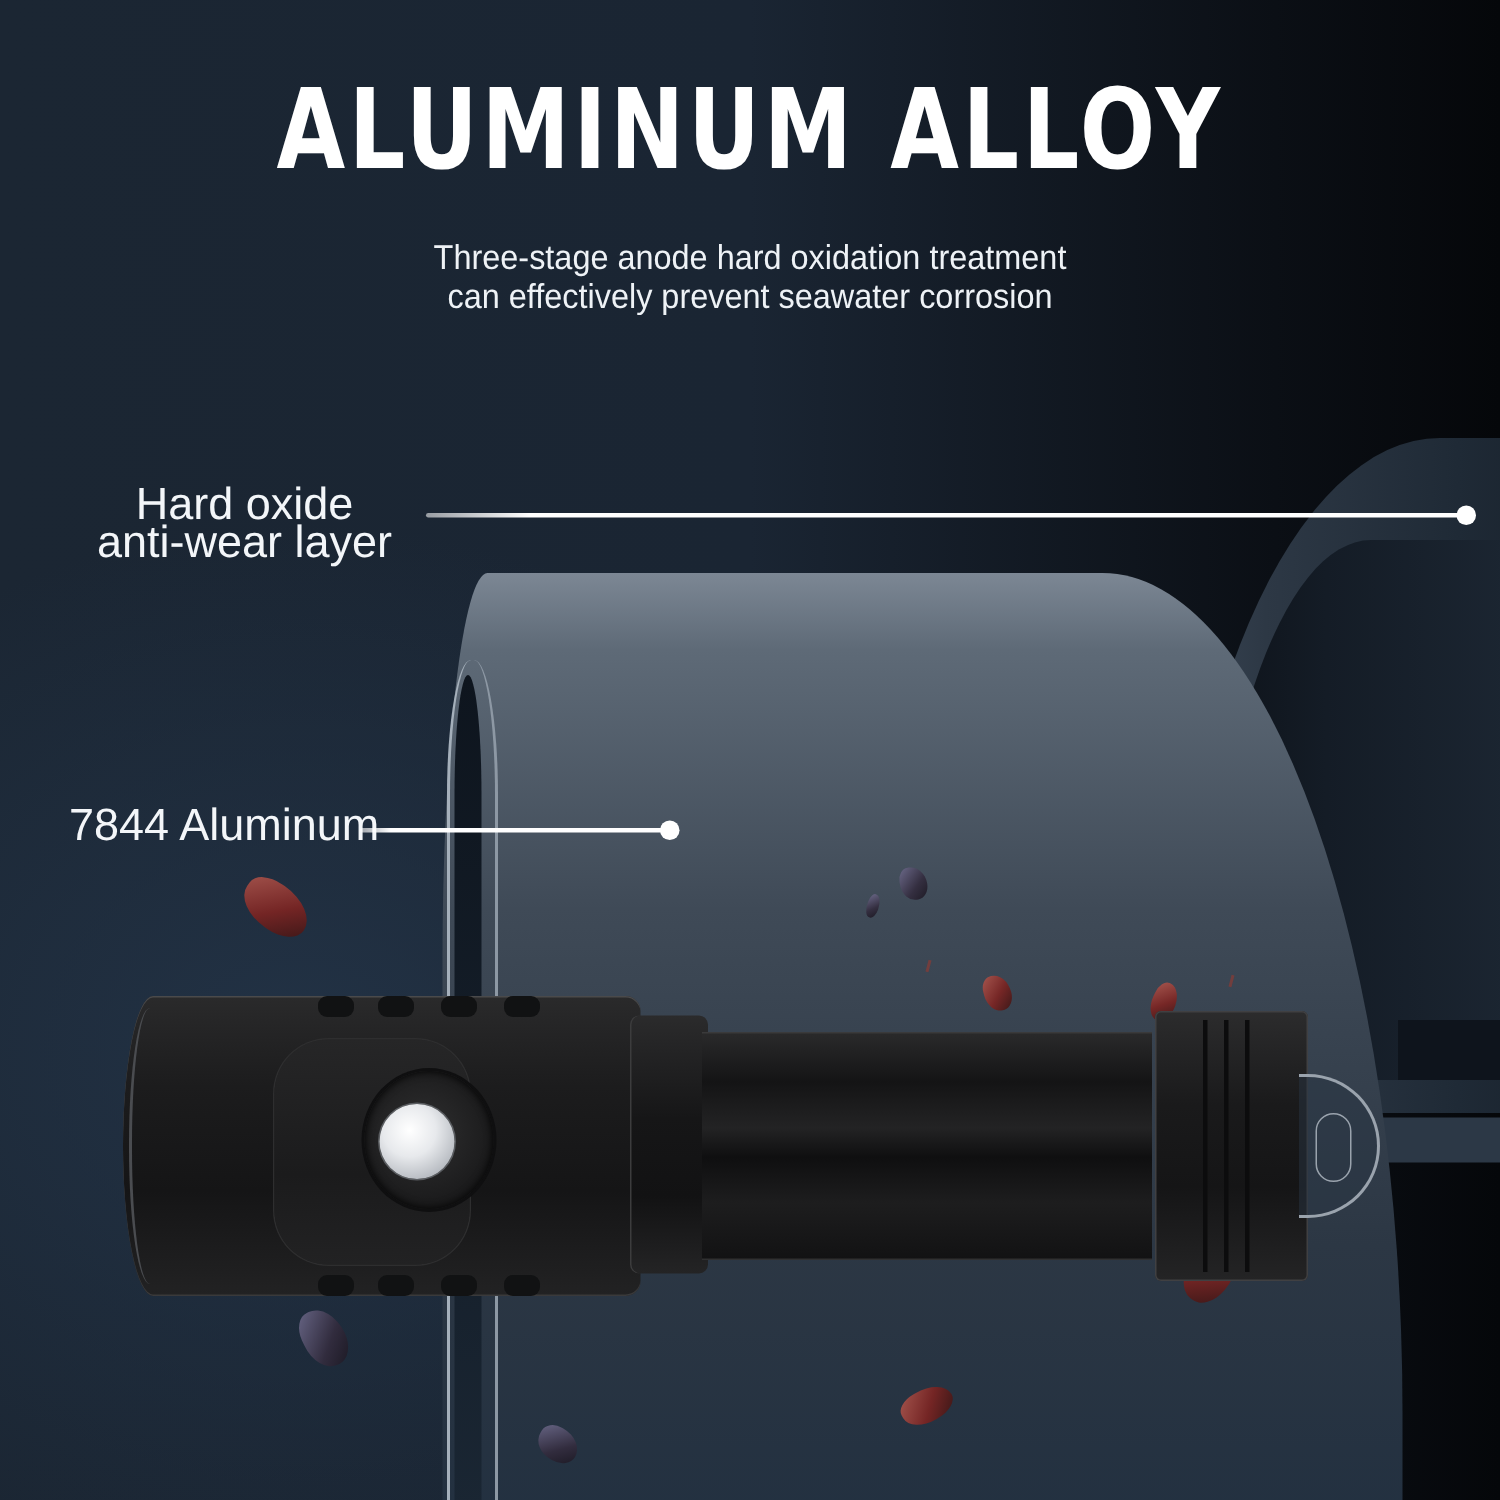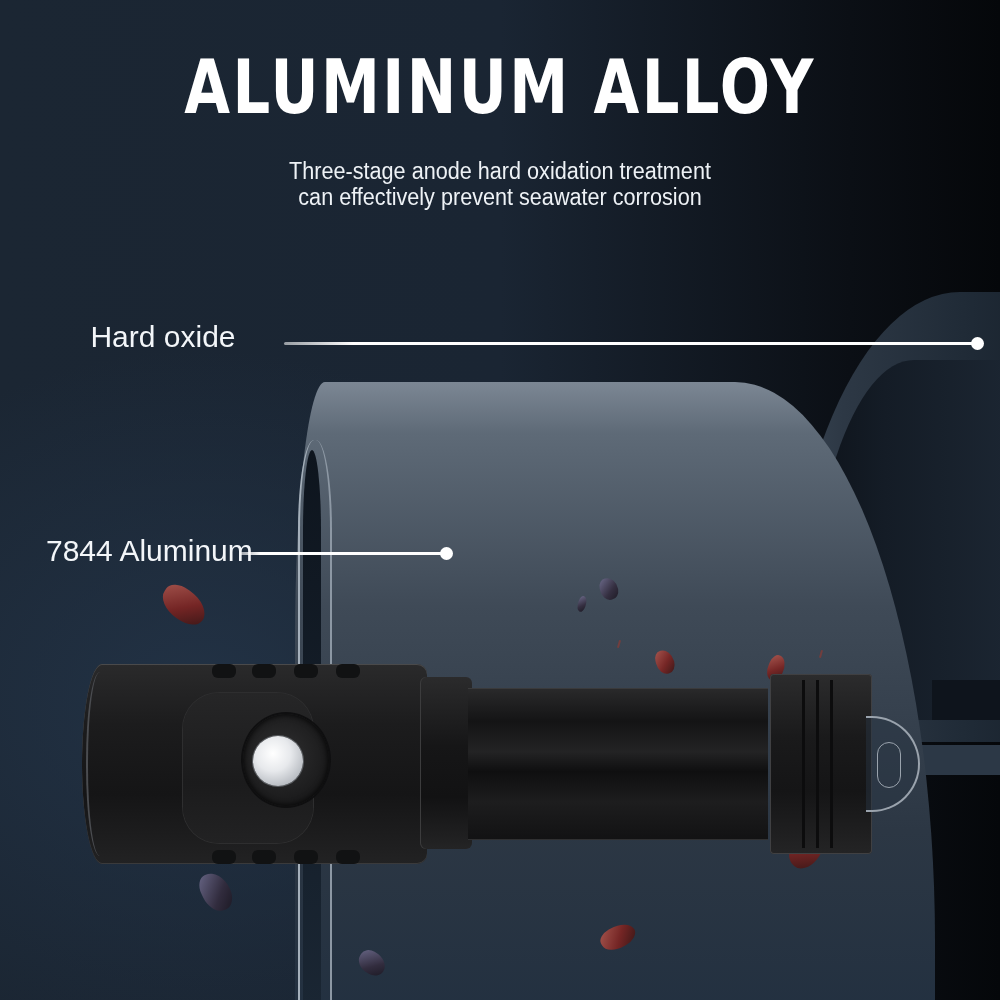--- a/index.html
+++ b/index.html
@@ -159,20 +159,21 @@
   <div class="pipe-front-edge"></div>
 
   <div class="title">ALUMINUM ALLOY</div>
   <div class="subtitle">
     <div>Three-stage anode hard oxidation treatment</div>
     <div>can effectively prevent seawater corrosion</div>
   </div>
 
   <div class="callout-label" style="left:58px; top:324px; width:210px;">
     <div>Hard oxide</div>
+    <div>anti-wear layer</div>
   </div>
   <div class="callout-line" style="left:284px; top:342px; width:690px;"></div>
   <div class="callout-dot" style="left:971px; top:337px;"></div>
 
   <div class="callout-label" style="left:46px; top:538px;">
     <div>7844 Aluminum</div>
   </div>
   <div class="callout-line" style="left:240px; top:552px; width:205px;"></div>
   <div class="callout-dot" style="left:440px; top:547px;"></div>
 

